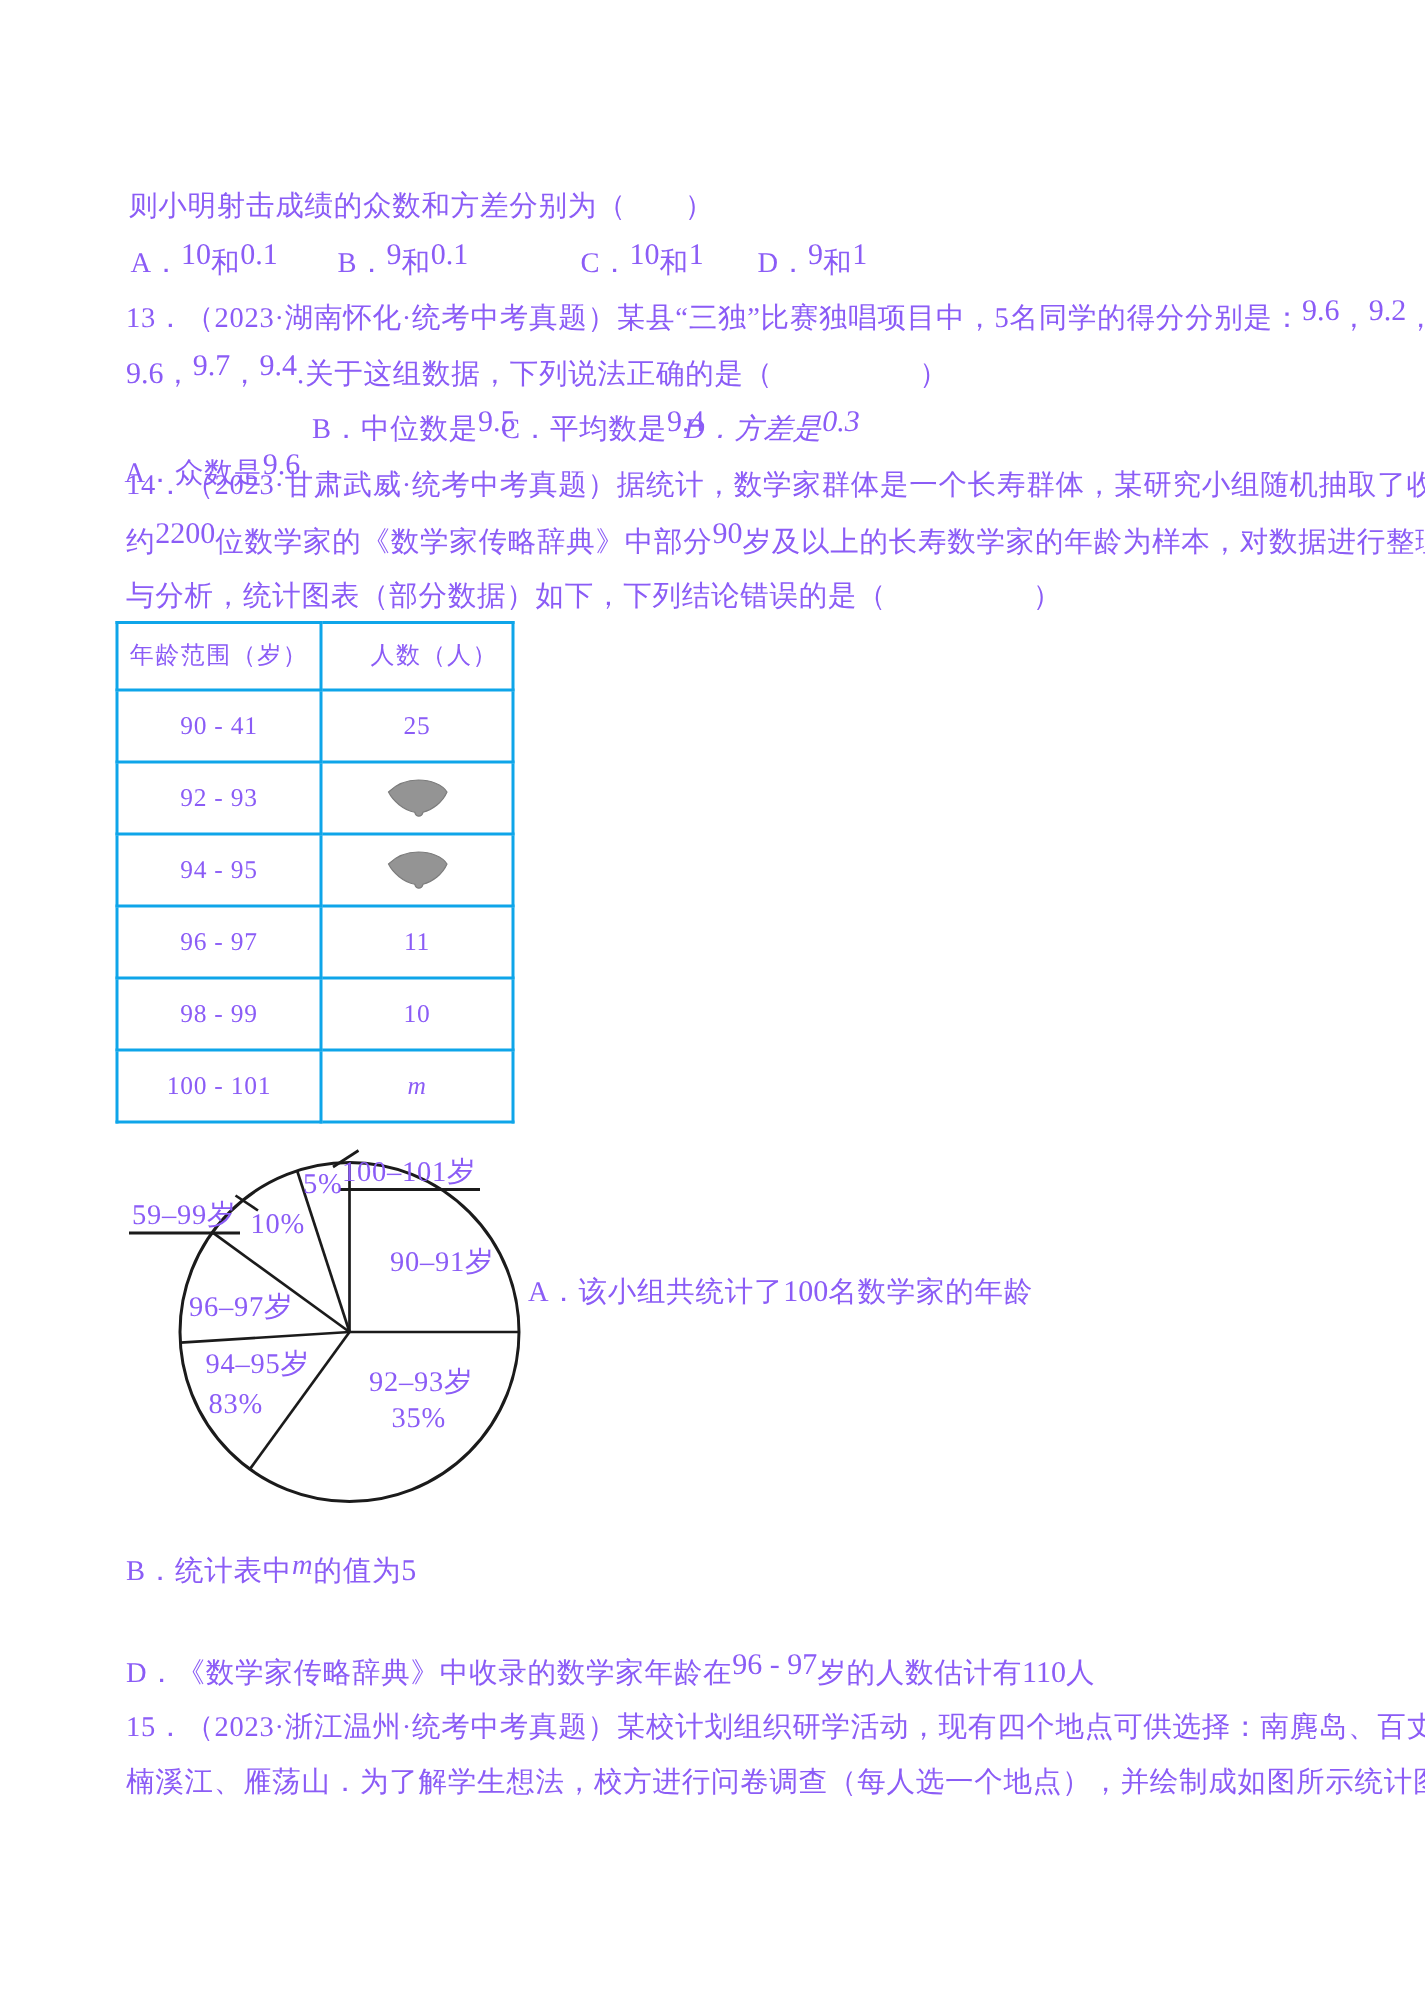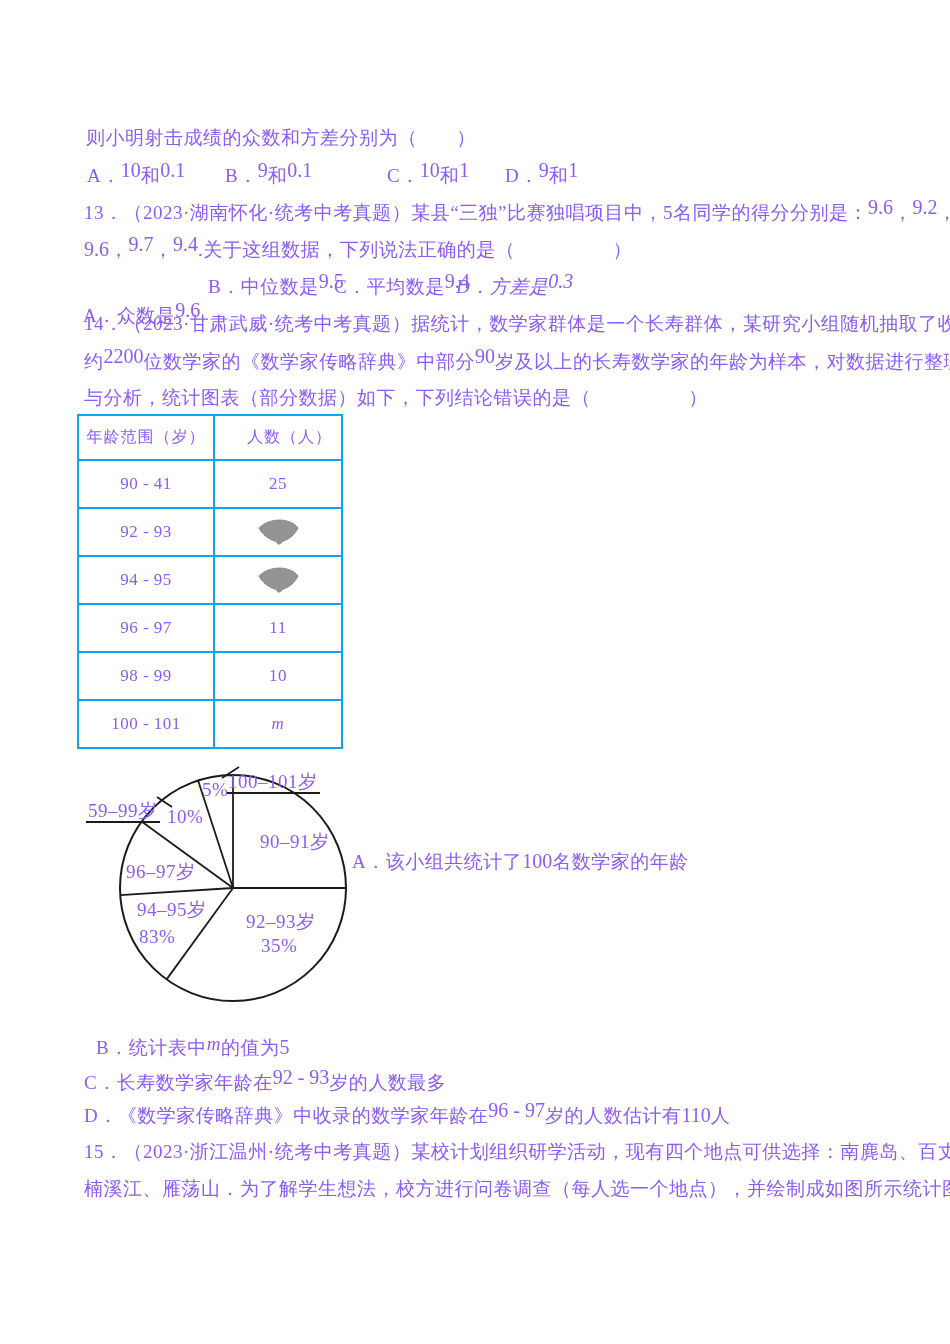--- a/index.html
+++ b/index.html
@@ -124,20 +124,19 @@
   <div class="pie-label" style="left:202px; top:779px;">5%</div>
   <div class="pie-label" style="left:167px; top:806px;">10%</div>
   <div class="pie-label" style="left:260px; top:831px;">90–91岁</div>
   <div class="pie-label" style="left:126px; top:861px;">96–97岁</div>
   <div class="pie-label" style="left:137px; top:899px;">94–95岁</div>
   <div class="pie-label" style="left:139px; top:926px;">83%</div>
   <div class="pie-label" style="left:246px; top:911px;">92–93岁</div>
   <div class="pie-label" style="left:261px; top:935px;">35%</div>
 
   <div class="line" style="left:352px; top:848px;"><span>A．该小组共统计了</span><span class="num">100</span><span>名数学家的年龄</span></div>
-  <div class="line" style="left:84px; top:1034px;margin-left:12px;"><span>B．统计表中</span><span class="irnum">m</span><span>的值为</span><span class="num">5</span></div>
-  <div class="line" style="left:84px; top:1069px;"><span>C．长寿数学家年龄在</span><span class="rnum">92 - 93</span><span>岁的人数最多</span></div>
+  <div class="line" style="left:84px; top:1034px;"><span>B．统计表中</span><span class="irnum">m</span><span>的值为</span><span class="num">5</span></div>
   <div class="line" style="left:84px; top:1102px;"><span>D．《数学家传略辞典》中收录的数学家年龄在</span><span class="rnum">96 - 97</span><span>岁的人数估计有</span><span class="num">110</span><span>人</span></div>
 
   <div class="line" style="left:84px; top:1139px;"><span>15．（2023·浙江温州·统考中考真题）某校计划组织研学活动，现有四个地点可供选择：南麂岛、百丈漈、</span></div>
   <div class="line" style="left:84px; top:1176px;"><span>楠溪江、雁荡山．为了解学生想法，校方进行问卷调查（每人选一个地点），并绘制成如图所示统计图．</span></div>
 
 </div>
 
 </body></html>

